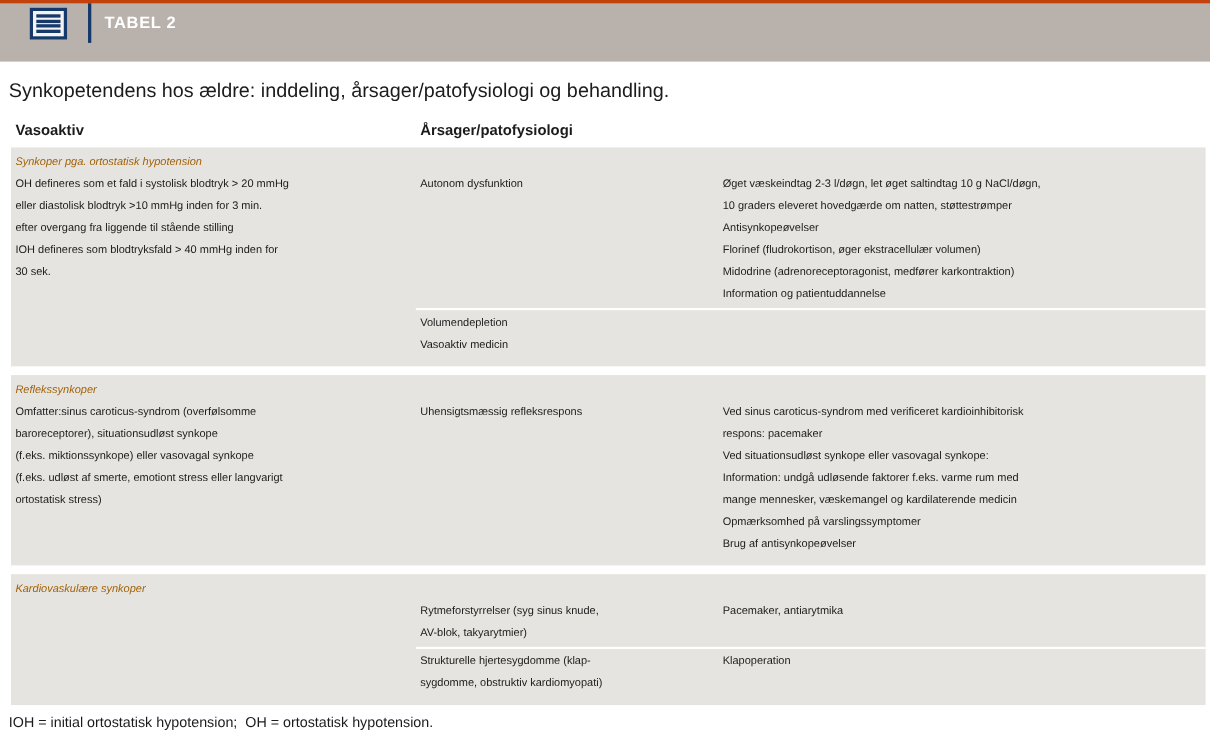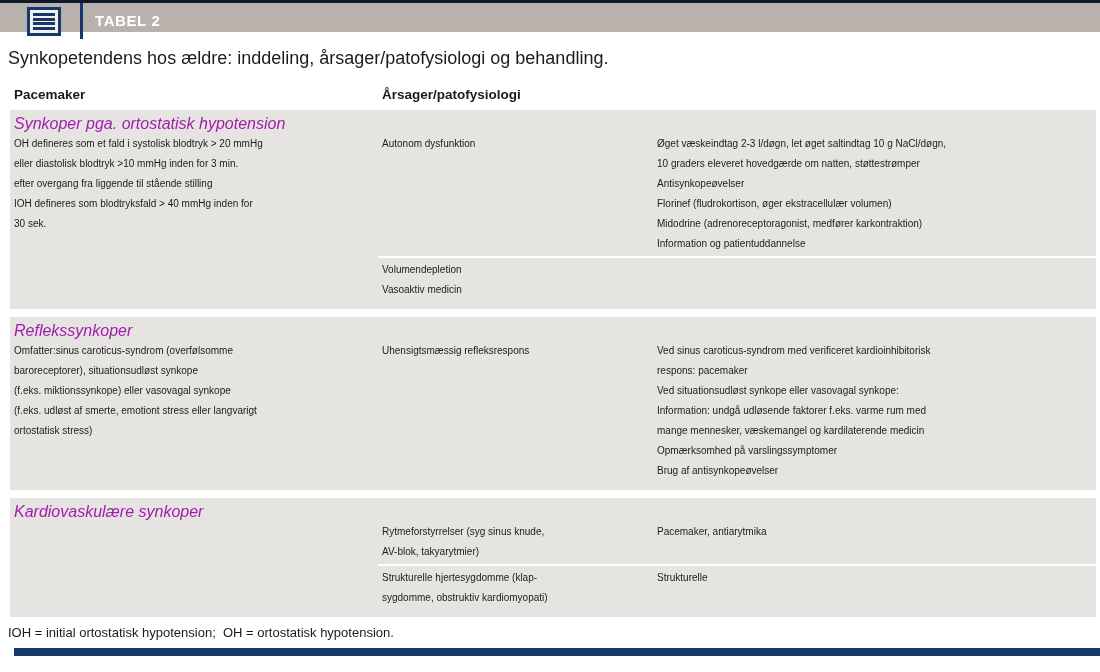--- a/index.html
+++ b/index.html
@@ -8,23 +8,23 @@
     background: #ffffff;
     font-family: "Liberation Sans", "DejaVu Sans", sans-serif;
     color: #1b1b1b;
     position: relative;
     overflow: hidden;
   }
 
   
   .titlebar {
     position: relative;
-    height: 32px;
+    height: 56px;
     background: #b8b1ac;
-    border-top: 3px solid #0f172a;
+    border-top: 3px solid #c2410c;
     box-sizing: border-box;
   }
   .doc-icon {
     position: absolute; left: 27px; top: 4px;
     width: 34px; height: 29px;
     background: #f5f3f1;
     border: 3px solid #16396b;
     box-sizing: border-box;
     display: flex; flex-direction: column; justify-content: space-between;
     padding: 3px;
@@ -46,22 +46,22 @@
   .table-wrap { margin: 12px 4px 0 10px; }
   .thead {
     display: grid; grid-template-columns: 368px 275px 1fr;
     font-weight: bold; font-size: 13.5px;
     padding: 6px 0 8px 0;
   }
   .thead div { padding-left: 4px; }
 
   .section { background: #e6e4e0; margin-bottom: 8px; padding: 4px 0 9px 0; }
   .sec-title {
-    font-style: italic; font-size: 16px; line-height: 20px;
-    padding-left: 4px; color: #a21caf;
+    font-style: italic; font-size: 10px; line-height: 20px;
+    padding-left: 4px; color: #a16207;
   }
   .row { display: grid; grid-template-columns: 368px 275px 1fr; }
   .cell {
     font-size: 10px; line-height: 20px;
     white-space: pre-line;
     padding-left: 4px; padding-right: 8px;
   }
   .sub-divider { height: 2px; background: #ffffff; margin: 2px 0 2px 368px; }
 
   
@@ -80,21 +80,21 @@
   </div>
   <div class="vdivider"></div>
   <span class="title-text">TABEL 2</span>
 </div>
 
 <p class="caption">Synkopetendens hos ældre: inddeling, årsager/patofysiologi og behandling.</p>
 
 <div class="table-wrap">
 
   <div class="thead">
-    <div>Pacemaker</div>
+    <div>Vasoaktiv</div>
     <div>Årsager/patofysiologi</div>
   </div>
 
   <div class="section">
     <div class="sec-title">Synkoper pga. ortostatisk hypotension</div>
     <div class="row">
       <div class="cell">OH defineres som et fald i systolisk blodtryk &gt; 20 mmHg
 eller diastolisk blodtryk &gt;10 mmHg inden for 3 min.
 efter overgang fra liggende til stående stilling
 IOH defineres som blodtryksfald &gt; 40 mmHg inden for
@@ -140,20 +140,20 @@
       <div class="cell"></div>
       <div class="cell">Rytmeforstyrrelser (syg sinus knude,
 AV-blok, takyarytmier)</div>
       <div class="cell">Pacemaker, antiarytmika</div>
     </div>
     <div class="sub-divider"></div>
     <div class="row">
       <div class="cell"></div>
       <div class="cell">Strukturelle hjertesygdomme (klap-
 sygdomme, obstruktiv kardiomyopati)</div>
-      <div class="cell">Strukturelle</div>
+      <div class="cell">Klapoperation</div>
     </div>
   </div>
 
 </div>
 
 <p class="footnote">IOH = initial ortostatisk hypotension;  OH = ortostatisk hypotension.</p>
 <div class="bottom-rule"></div>
 
 </body></html>

